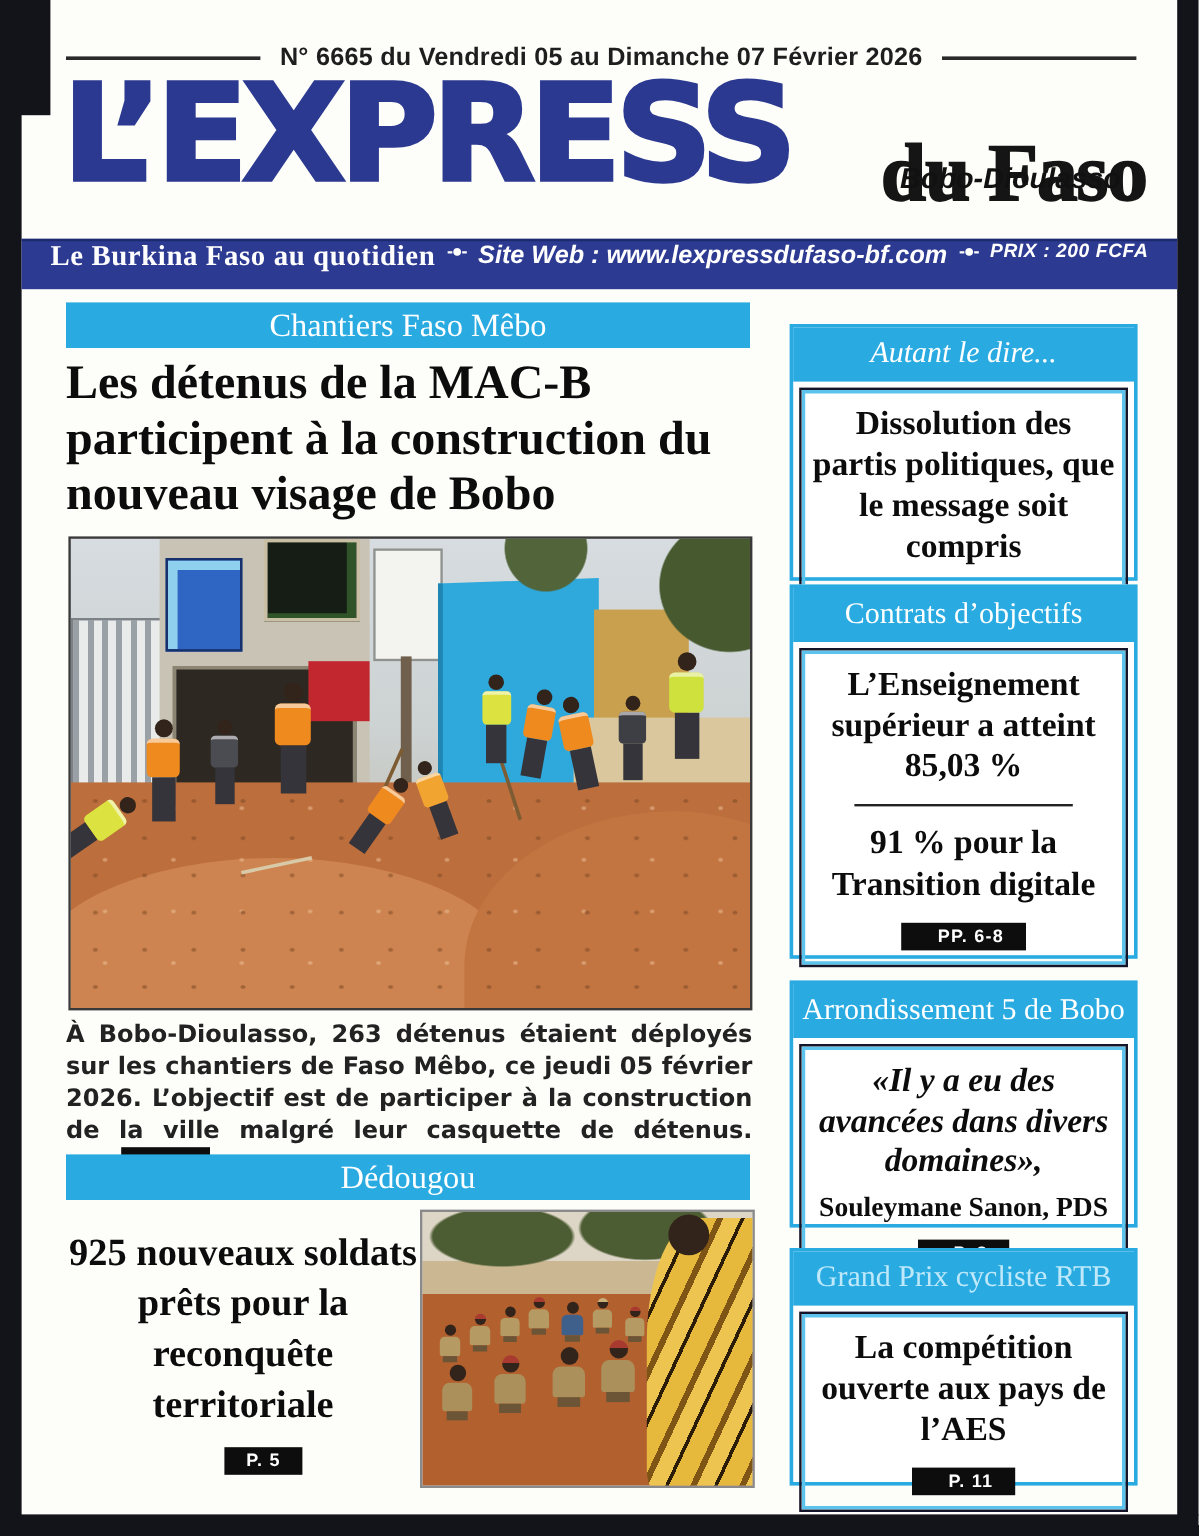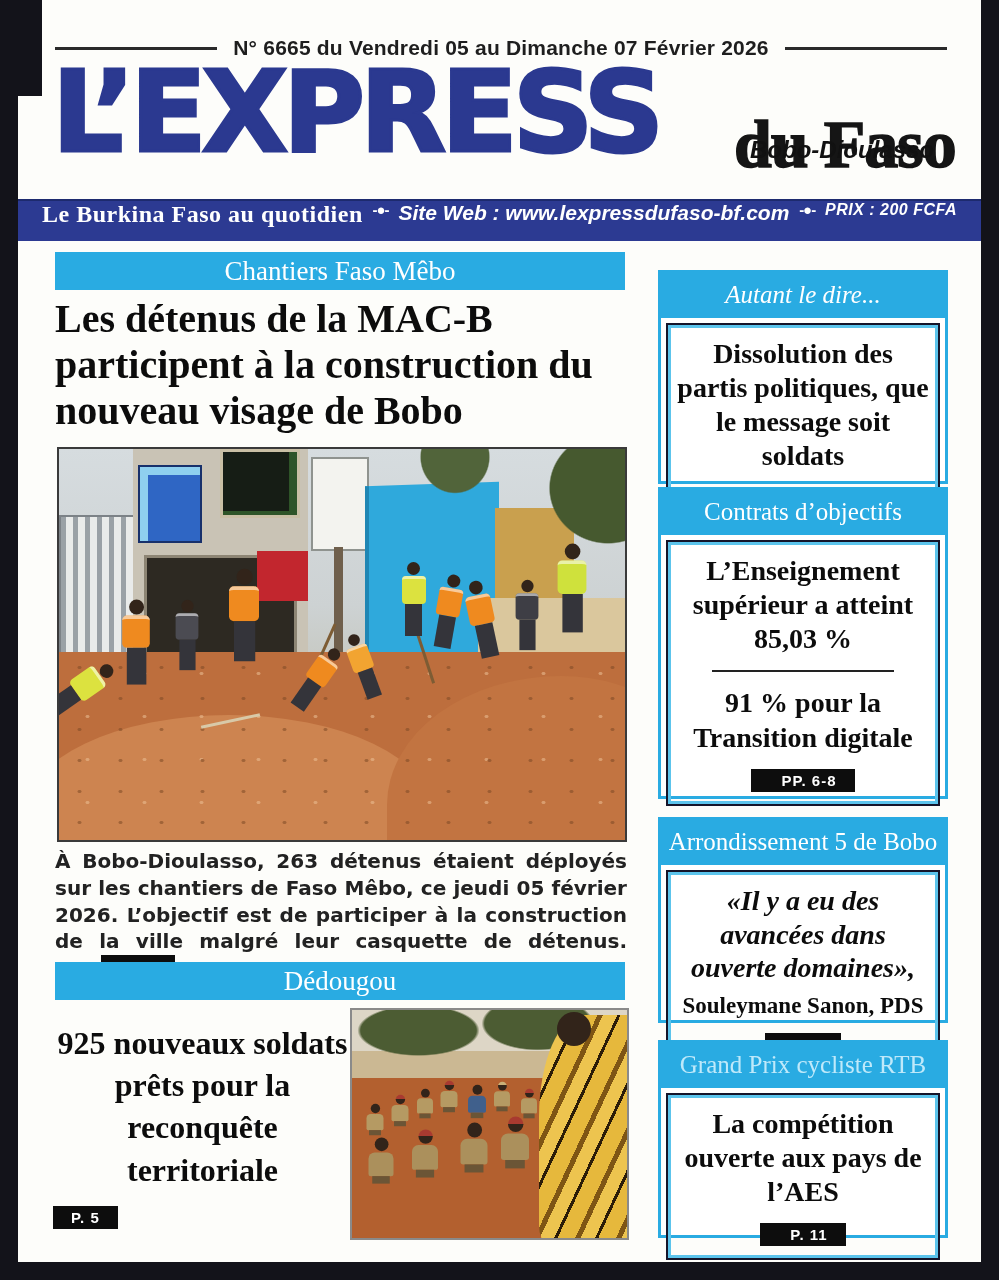--- a/index.html
+++ b/index.html
@@ -42,21 +42,21 @@
          font-weight:bold;font-size:15px;padding:3px 18px;letter-spacing:1px;}
 
   .headline-main{position:absolute;left:55px;top:296px;width:570px;text-align:left;
                  font-family:"Liberation Serif",serif;font-weight:bold;font-size:40px;line-height:1.15;color:#0c0c0c;}
   .caption{position:absolute;left:55px;top:848px;width:572px;font-family:"DejaVu Sans",sans-serif;
            font-weight:bold;font-size:20px;line-height:1.34;color:#222;text-align:justify;}
   .caption .badge{margin-left:46px;transform:translateY(-2px);}
 
   .headline-2{position:absolute;left:55px;top:1022px;width:295px;text-align:center;
               font-family:"Liberation Serif",serif;font-weight:bold;font-size:32px;line-height:1.32;color:#0c0c0c;}
-  .badge-row-2{position:absolute;left:53px;top:1206px;width:295px;text-align:left;}
+  .badge-row-2{position:absolute;left:72px;top:1206px;width:295px;text-align:center;}
 
   
   .card{position:absolute;left:658px;width:290px;box-sizing:border-box;background:#fff;
         border:3px solid #29abe2;display:flex;flex-direction:column;}
   .card .kicker{background:#29abe2;color:#fff;text-align:center;font-family:"Liberation Serif",serif;
                 font-size:25px;padding:8px 2px 9px;}
   .card .kicker.it{font-style:italic;}
   .card .kicker.pale{color:#bfe9fa;}
   .card .body{flex:1;margin:5px;border:2px solid #15152a;box-shadow:inset 0 0 0 3px #5cc4ec;
               display:flex;flex-direction:column;align-items:center;justify-content:center;
@@ -304,39 +304,39 @@
           <i class="l"></i>
         </div>
       </div>
     <div class="p2-yman"></div>
     <div class="p2-yhead"></div>
   </div>
 
   <div class="card" style="top:270px;height:214px;">
     <div class="kicker it">Autant le dire...</div>
     <div class="body">
-      <div class="t big">Dissolution des partis politiques, que le message soit soldats</div>
+      <div class="t big">Dissolution des partis politiques, que le message soit compris</div>
       <span class="badge">P. 2</span>
     </div>
   </div>
 
   <div class="card" style="top:487px;height:312px;">
     <div class="kicker">Contrats d’objectifs</div>
     <div class="body">
       <div class="t big">L’Enseignement supérieur a atteint 85,03 %</div>
       <div class="divider"></div>
       <div class="t big">91 % pour la Transition digitale</div>
       <span class="badge">PP. 6-8</span>
     </div>
   </div>
 
   <div class="card" style="top:817px;height:206px;">
     <div class="kicker">Arrondissement 5 de Bobo</div>
     <div class="body">
-      <div class="quote">«Il y a eu des avancées dans ouverte domaines»,</div>
+      <div class="quote">«Il y a eu des avancées dans divers domaines»,</div>
       <div class="attr">Souleymane Sanon, PDS</div>
       <span class="badge">P. 3</span>
     </div>
   </div>
 
   <div class="card" style="top:1040px;height:198px;">
     <div class="kicker pale">Grand Prix cycliste RTB</div>
     <div class="body">
       <div class="t big">La compétition ouverte aux pays de l’AES</div>
       <span class="badge">P. 11</span>

